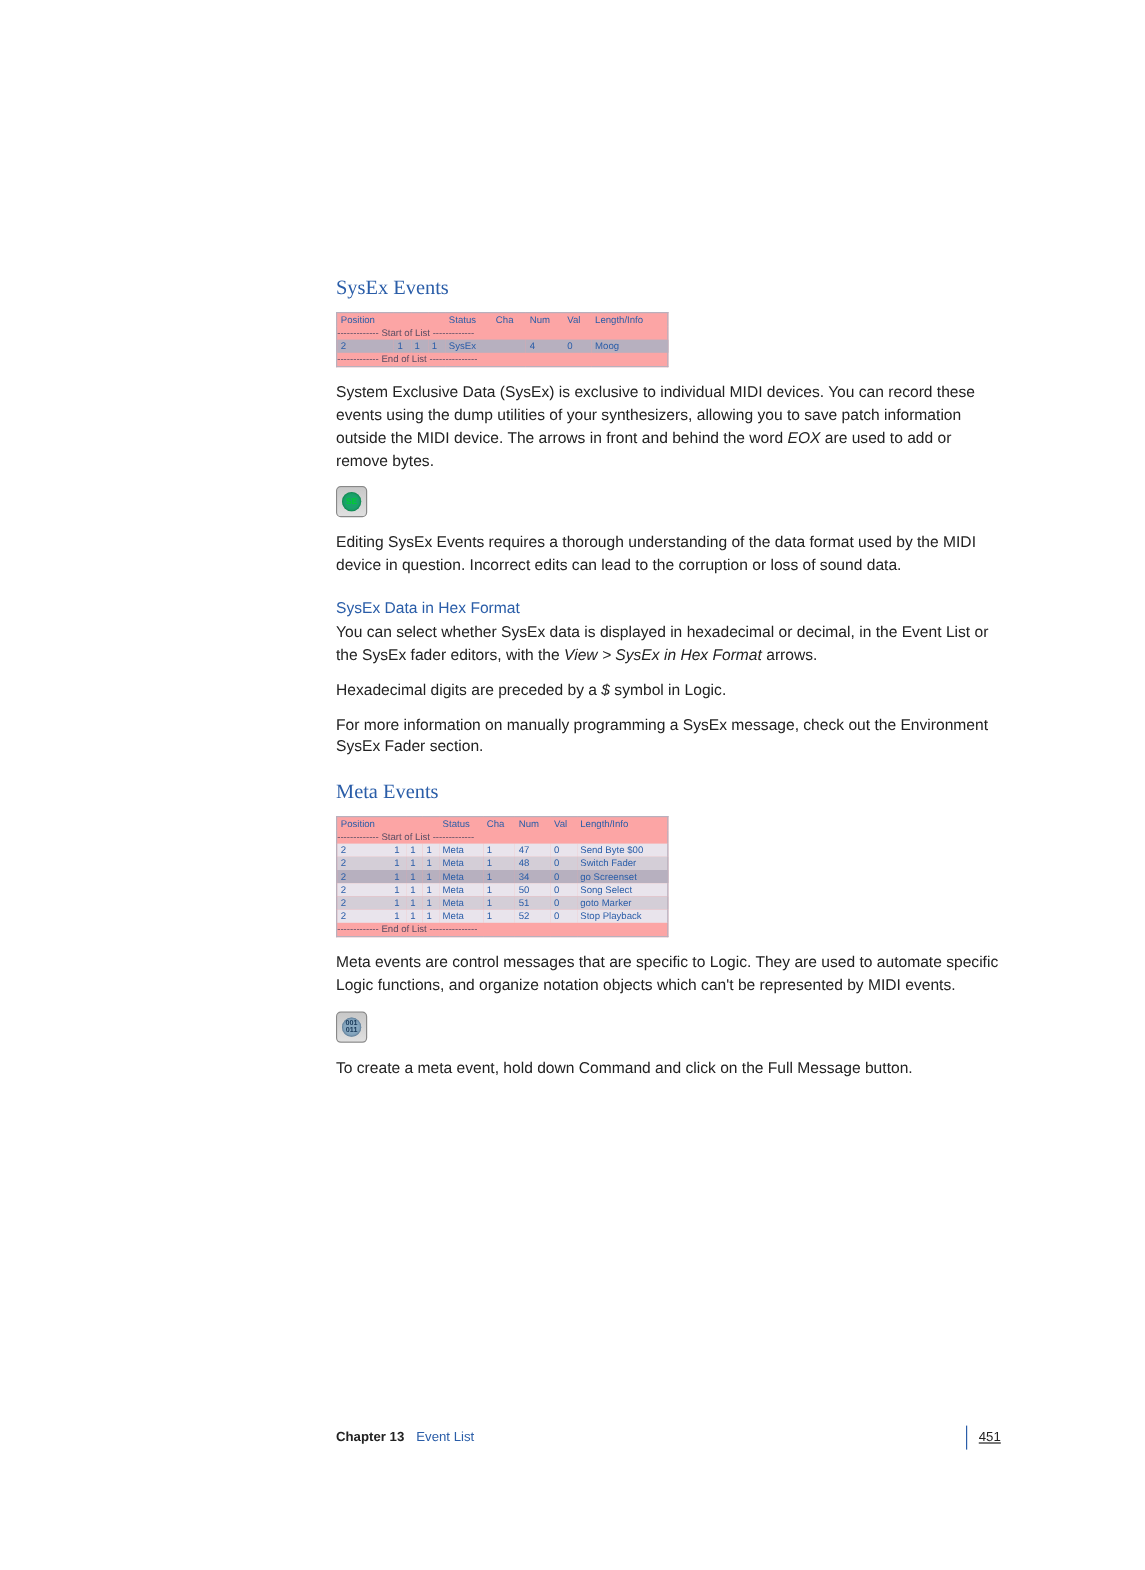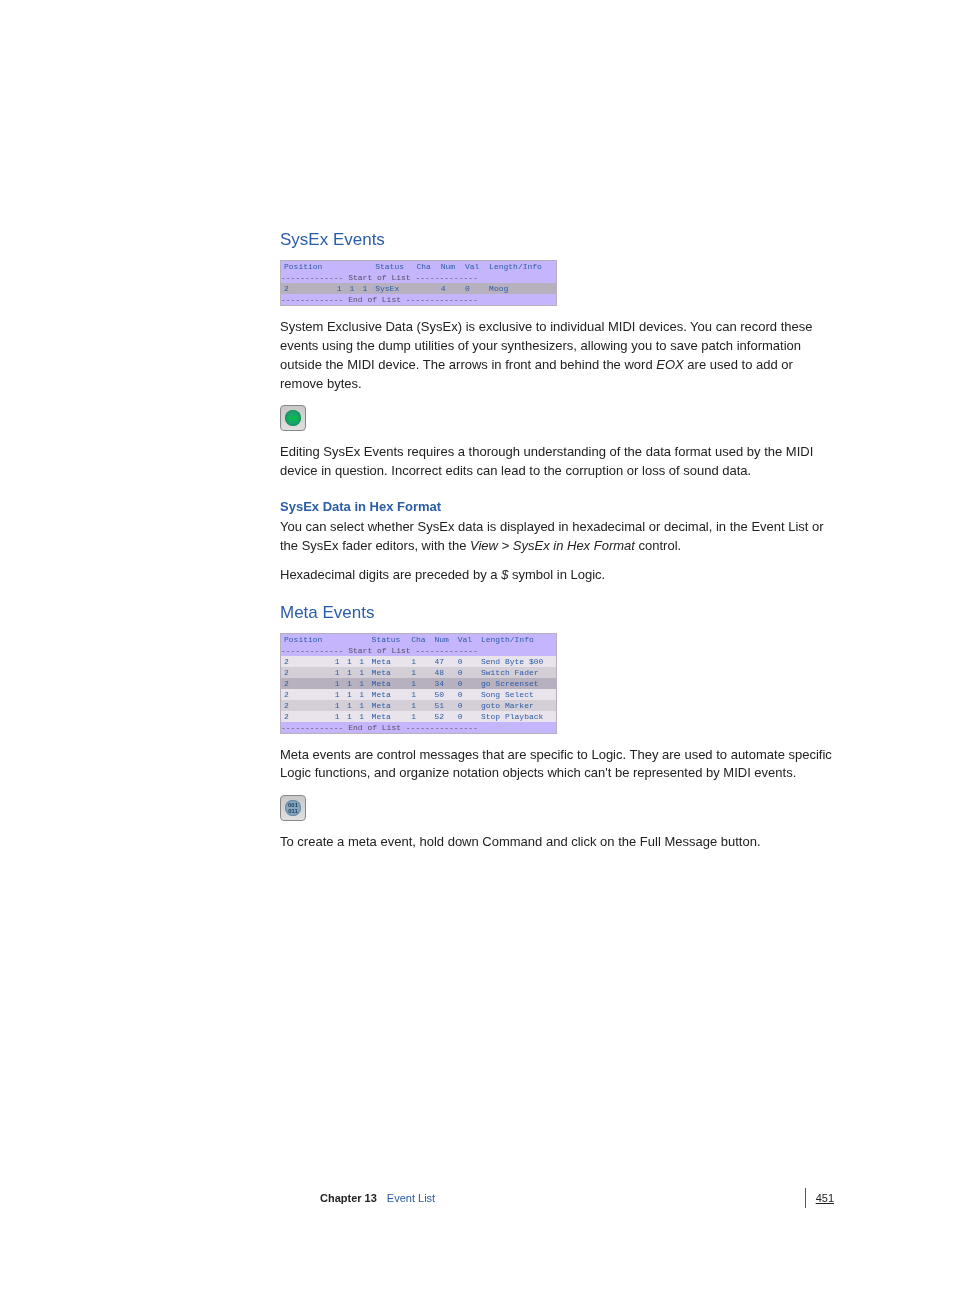--- a/index.html
+++ b/index.html
@@ -14,41 +14,42 @@
     padding: 230px 120px 60px 280px;
     box-sizing: border-box;
     min-height: 1308px;
     position: relative;
   }
   .h-blue {
     color: #2a5da8;
     font-size: 17px;
     font-weight: 500;
     margin: 0 0 10px 0;
+    font-family: Liberation Serif, serif;
   }
   .h-blue-small {
     color: #2a5da8;
     font-size: 13px;
-    font-weight: 700;
+    font-weight: 400;
     margin: 18px 0 4px 0;
   }
   .body-text {
     font-size: 13px;
     line-height: 1.45;
     margin: 10px 0;
   }
   .italic { font-style: italic; }
   .event-table {
-    background: #c4b5fd;
+    background: #fca5a5;
     border: 1px solid #b8b0bd;
     margin: 8px 0 12px 0;
     width: 277px;
     font-size: 8px;
     color: #2a5da8;
-    font-family: Liberation Mono, monospace;
+    font-family: Liberation Sans, sans-serif;
     border-collapse: collapse;
   }
   .event-table th, .event-table td {
     padding: 1px 3px;
     text-align: left;
     font-weight: 400;
   }
   .event-table th {
     color: #2a5da8;
     font-weight: 400;
@@ -98,21 +99,21 @@
     position: absolute;
     bottom: 100px;
     left: 280px;
     right: 120px;
     font-size: 11px;
     display:flex;
     justify-content:space-between;
     align-items:center;
   }
   .footer-left { display:flex; gap:10px; }
-  .footer .chap { font-weight:700; color:#222;margin-left:40px; }
+  .footer .chap { font-weight:700; color:#222; }
   .footer .chapname { color:#2a5da8; }
   .footer .divider {
     width:1px; height:20px; background:#2a5da8; margin:0 10px;
   }
   .footer-right { display:flex; align-items:center; }
   .pagenum { color:#222;text-decoration:underline; }
   .num-col { text-align:right; }
 </style>
 </head>
 <body>
@@ -159,25 +160,26 @@
   </p>
 
   <div class="icon-block">
     <div class="icon-sysex">SE</div>
   </div>
 
   <p class="body-text">Editing SysEx Events requires a thorough understanding of the data format used by the MIDI device in question. Incorrect edits can lead to the corruption or loss of sound data.</p>
 
   <div class="h-blue-small">SysEx Data in Hex Format</div>
   <p class="body-text" style="margin-top:2px;">
-    <span>You can select whether SysEx data is displayed in hexadecimal or decimal, in the Event List or the SysEx fader editors, with the </span><span class="italic">View &gt; SysEx in Hex Format</span><span> control.</span>
+    <span>You can select whether SysEx data is displayed in hexadecimal or decimal, in the Event List or the SysEx fader editors, with the </span><span class="italic">View &gt; SysEx in Hex Format</span><span> arrows.</span>
   </p>
   <p class="body-text">
     <span>Hexadecimal digits are preceded by a </span><span class="italic">$</span><span> symbol in Logic.</span>
   </p>
+  <p class="body-text">For more information on manually programming a SysEx message, check out the Environment SysEx Fader section.</p>
 
   <div class="h-blue" style="margin-top:18px;">Meta Events</div>
 
   <table class="event-table">
     <tbody>
         <tr>
       <th>Position</th>
       <th></th>
           <th></th>
           <th></th>

